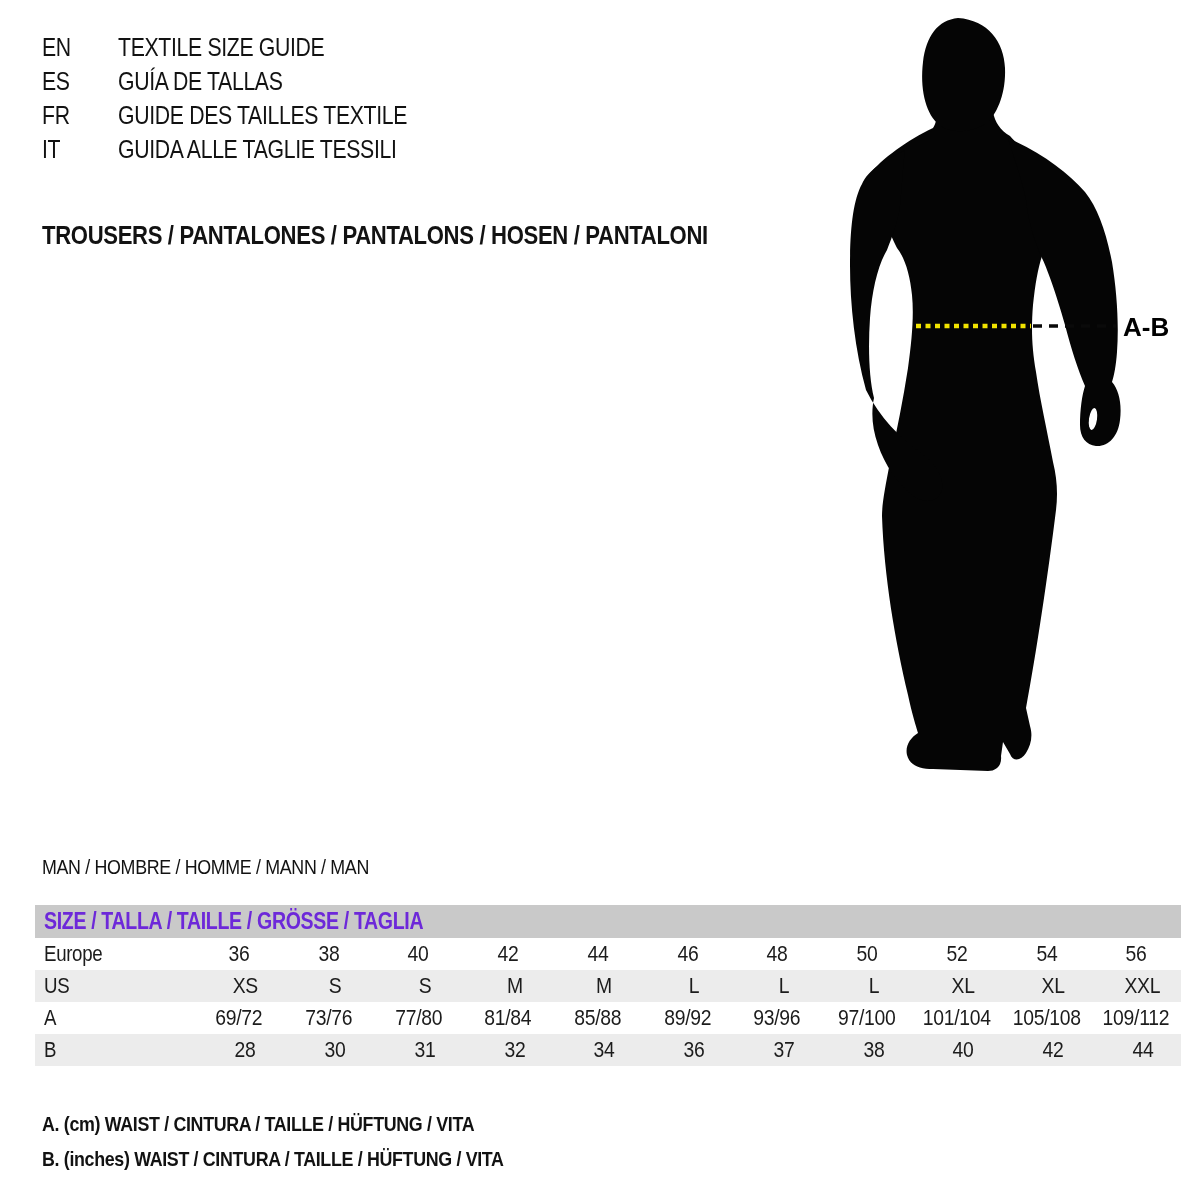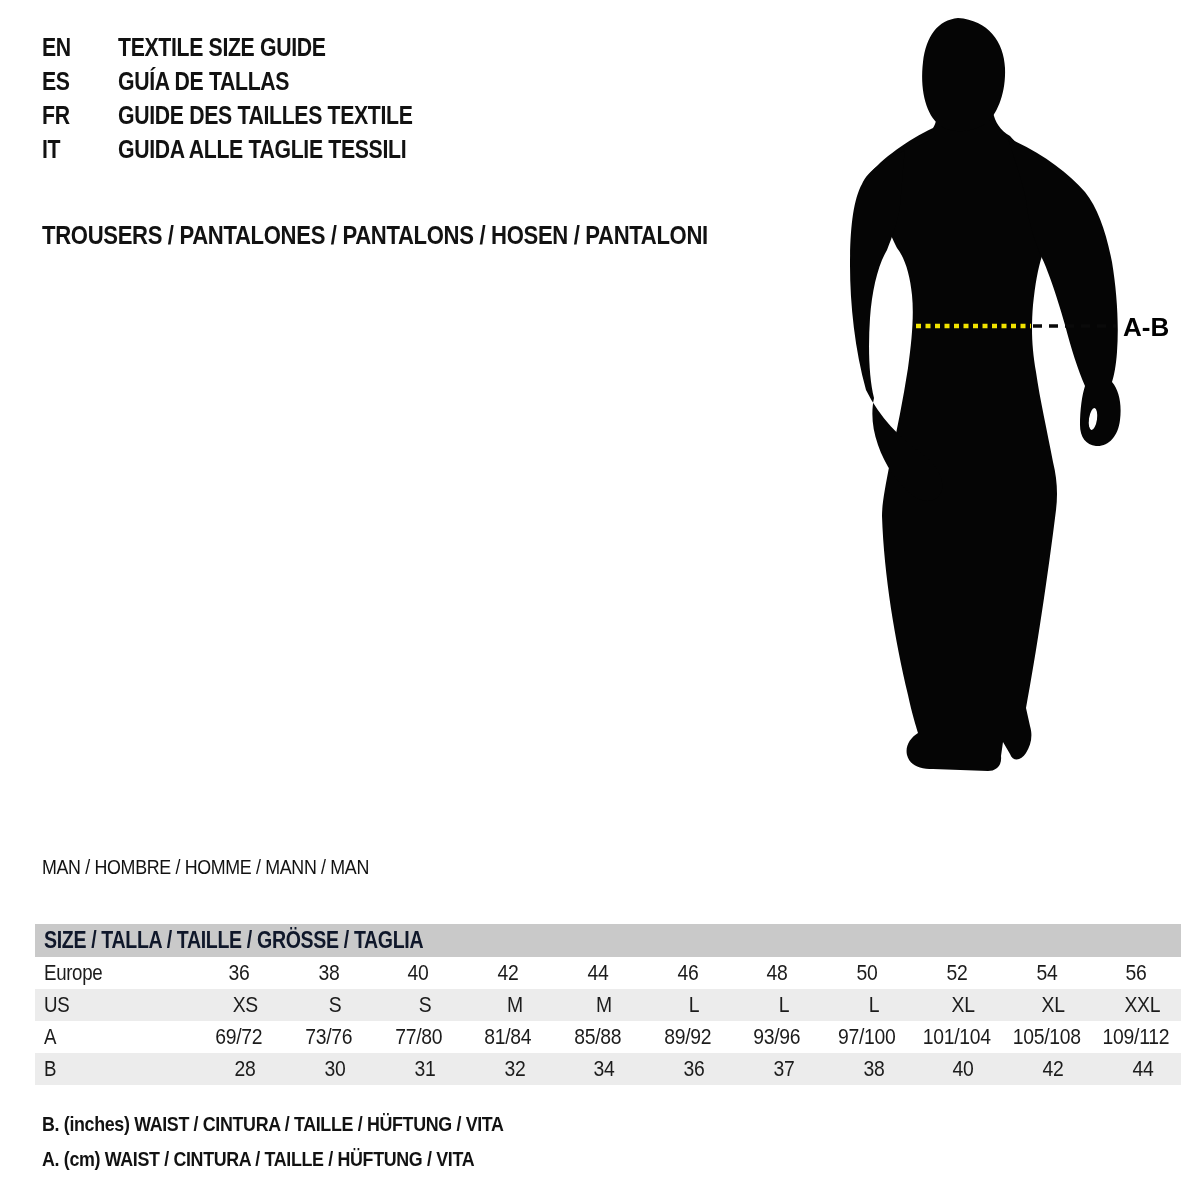--- a/index.html
+++ b/index.html
@@ -7,36 +7,36 @@
     position:relative; width:1200px; height:1200px; background:#ffffff;
     font-family:"Liberation Sans", sans-serif; color:#121212; overflow:hidden;
   }
   .cond { display:inline-block; transform:scaleX(0.85); transform-origin:0 50%;
           letter-spacing:-0.4px; white-space:nowrap; }
   .ccond { display:inline-block; transform:scaleX(0.88); transform-origin:50% 50%;
            letter-spacing:-0.3px; white-space:nowrap; }
 
   .lang-list { position:absolute; left:42px; top:30px; }
   .lang-row  { display:flex; align-items:center; height:34px;
-               font-size:25px; font-weight:700; }
+               font-size:25px; font-weight:400; }
   .lang-code { flex:0 0 76px; width:76px; }
 
   .category-title { position:absolute; left:42px; top:221px;
                     font-size:26px; font-weight:700; line-height:28px; }
 
   .figure { position:absolute; left:840px; top:0; width:340px; height:800px; }
   .figure text { font-family:"Liberation Sans", sans-serif; font-weight:700;
                  font-size:26px; fill:#000; }
 
   .man-title { position:absolute; left:42px; top:856px;
                font-size:21px; font-weight:400; line-height:22px; }
 
   .size-table { position:absolute; left:35px; top:905px; width:1146px; font-size:22px; }
   .thead { height:33px; line-height:33px; background:var(--header-bg,#c9c9c9);
-           padding-left:9px; font-weight:700; font-size:23px; color:#0f172a;margin-top:19px; }
+           padding-left:9px; font-weight:700; font-size:23px; color:#6d28d9; }
   .trow  { display:flex; height:32px; line-height:32px; color:#1c1c1c; }
   .trow.stripe { background:var(--stripe-bg,#ececec);gap:13px; }
   .tcell { flex:1 1 0; text-align:center; }
   .tcell.label { flex:0 0 150px; text-align:left; padding-left:9px; }
 
   .notes { position:absolute; left:42px; top:1106px; }
   .note-line { height:35px; line-height:35px; font-size:21px; font-weight:700; }
 </style>
 </head>
 <body>
@@ -203,17 +203,17 @@
           <div class="tcell"><span class="ccond">37</span></div>
           <div class="tcell"><span class="ccond">38</span></div>
           <div class="tcell"><span class="ccond">40</span></div>
           <div class="tcell"><span class="ccond">42</span></div>
           <div class="tcell"><span class="ccond">44</span></div>
         </div>
       </div>
   </div>
 
   <div class="notes">
+      <div class="note-line"><span class="cond">A. (cm) WAIST / CINTURA / TAILLE / HÜFTUNG / VITA</span></div>
       <div class="note-line"><span class="cond">B. (inches) WAIST / CINTURA / TAILLE / HÜFTUNG / VITA</span></div>
-      <div class="note-line"><span class="cond">A. (cm) WAIST / CINTURA / TAILLE / HÜFTUNG / VITA</span></div>
     </div>
 
 </div>
 
 </body></html>

